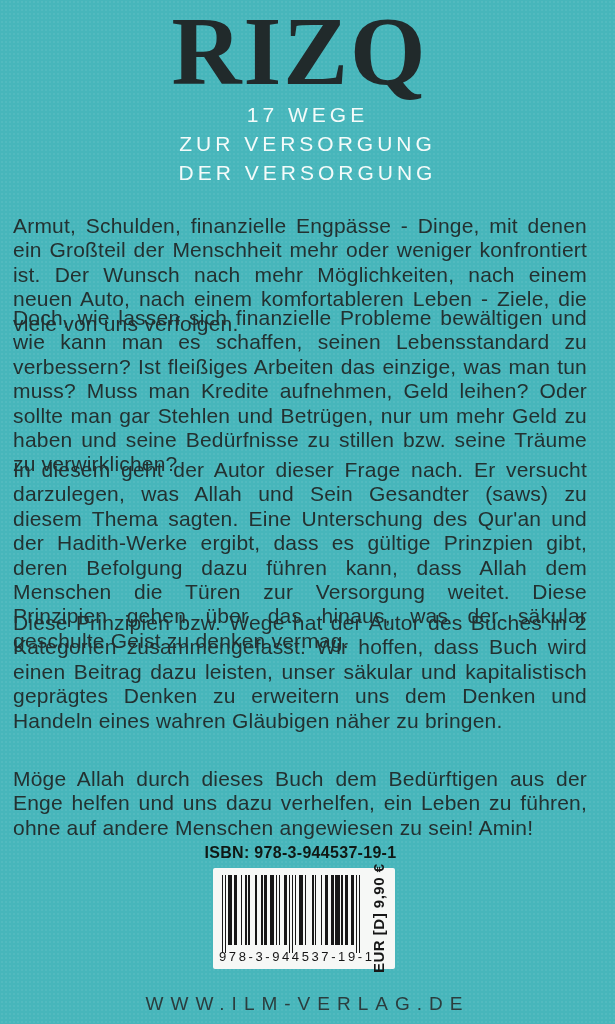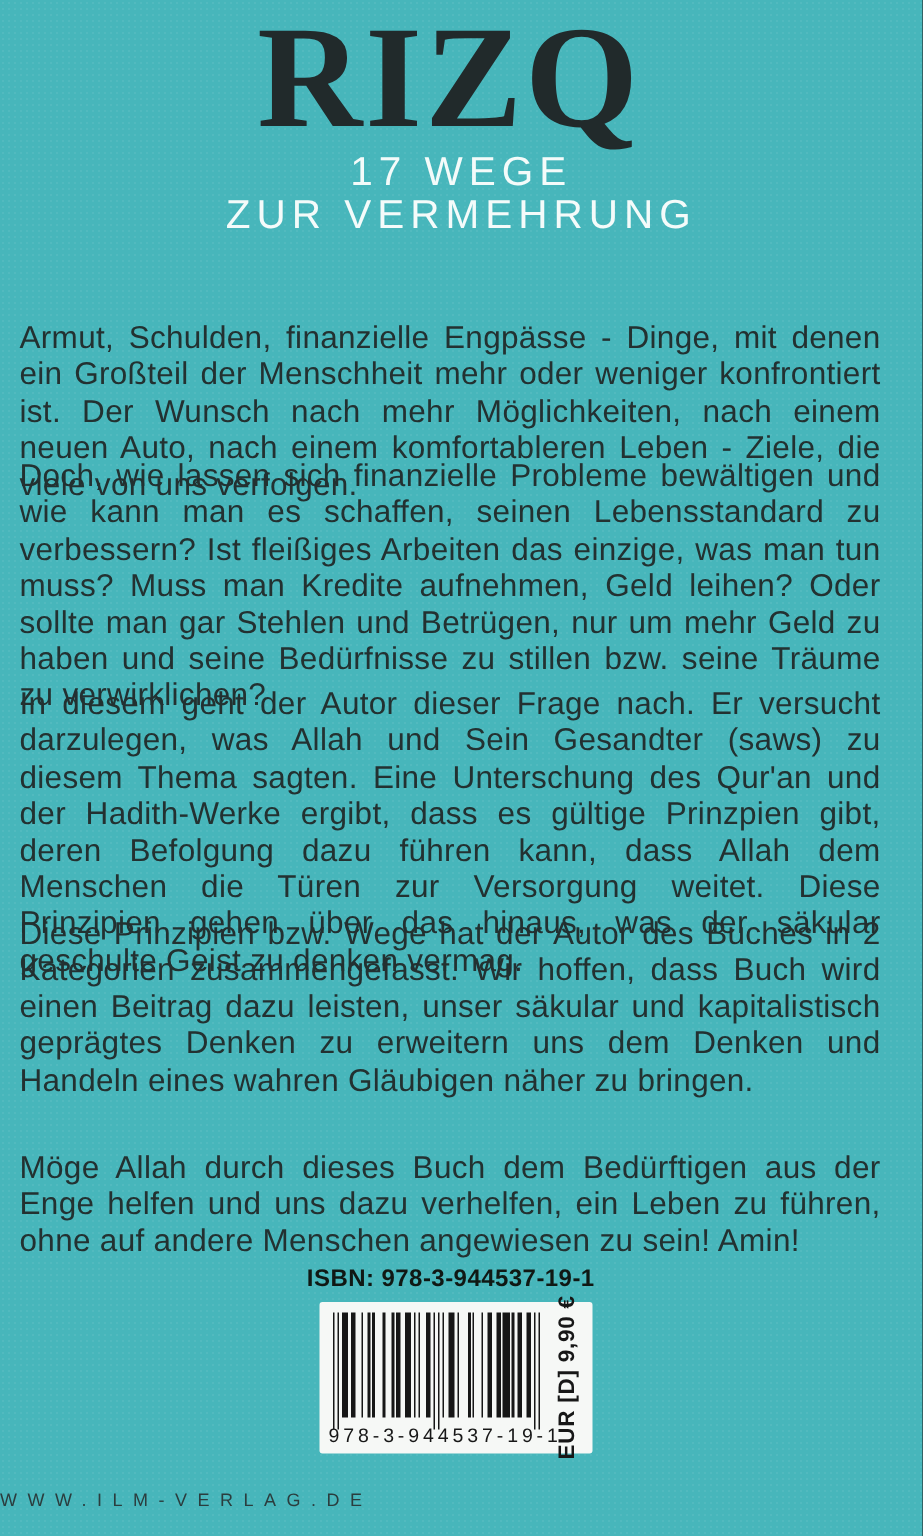--- a/index.html
+++ b/index.html
@@ -24,21 +24,21 @@
     font-size: 97px;
     line-height: 100px;
     letter-spacing: 2px;
     color: #212a2b;
   }
   .subtitle {
     position: absolute;
     top: 100px; left: 0; right: 0;
     text-align: center;
     color: #f4fbfa;
-    font-size: 27px;
+    font-size: 21px;
     line-height: 29px;
     letter-spacing: 4px;
     font-weight: 400;
   }
   .subtitle div { white-space: nowrap; }
   .body-text p {
     position: absolute;
     left: 13px;
     width: 574px;
     margin: 0;
@@ -103,37 +103,38 @@
     transform: rotate(180deg);
     color: #171717;
     font-weight: 700;
     font-size: 15px;
     letter-spacing: 0.5px;
     white-space: nowrap;
   }
   .website {
     position: absolute;
     top: 993px; left: 0; right: 0;
-    text-align: left;
+    text-align: center;
     color: #2b3d3e;
-    font-size: 12px;
+    font-size: 19px;
     letter-spacing: 7px;
     font-weight: 400;
   }
 </style>
 </head>
 <body>
 
 <div class="page">
 
   <div class="title">RIZQ</div>
 
   <div class="subtitle">
     <div>17 WEGE</div>
-    <div>ZUR VERMEHRUNG</div>
+    <div>ZUR VERSORGUNG</div>
+    <div>DER VERSORGUNG</div>
   </div>
 
   <div class="body-text">
     <p class="p1">Armut, Schulden, finanzielle Engpässe - Dinge, mit denen ein Großteil der Menschheit mehr oder weniger konfrontiert ist. Der Wunsch nach mehr Möglichkeiten, nach einem neuen Auto, nach einem komfortableren Leben - Ziele, die viele von uns verfolgen.</p>
     <p class="p2">Doch, wie lassen sich finanzielle Probleme bewältigen und wie kann man es schaffen, seinen Lebensstandard zu verbessern? Ist fleißiges Arbeiten das einzige, was man tun muss? Muss man Kredite aufnehmen, Geld leihen? Oder sollte man gar Stehlen und Betrügen, nur um mehr Geld zu haben und seine Bedürfnisse zu stillen bzw. seine Träume zu verwirklichen?</p>
     <p class="p3">In diesem geht der Autor dieser Frage nach. Er versucht darzulegen, was Allah und Sein Gesandter (saws) zu diesem Thema sagten. Eine Unterschung des Qur'an und der Hadith-Werke ergibt, dass es gültige Prinzpien gibt, deren Befolgung dazu führen kann, dass Allah dem Menschen die Türen zur Versorgung weitet. Diese Prinzipien gehen über das hinaus, was der säkular geschulte Geist zu denken vermag.</p>
     <p class="p4">Diese Prinzipien bzw. Wege hat der Autor des Buches in 2 Kategorien zusammengefasst. Wir hoffen, dass Buch wird einen Beitrag dazu leisten, unser säkular und kapitalistisch geprägtes Denken zu erweitern uns dem Denken und Handeln eines wahren Gläubigen näher zu bringen.</p>
     <p class="p5">Möge Allah durch dieses Buch dem Bedürftigen aus der Enge helfen und uns dazu verhelfen, ein Leben zu führen, ohne auf andere Menschen angewiesen zu sein! Amin!</p>
   </div>
 

